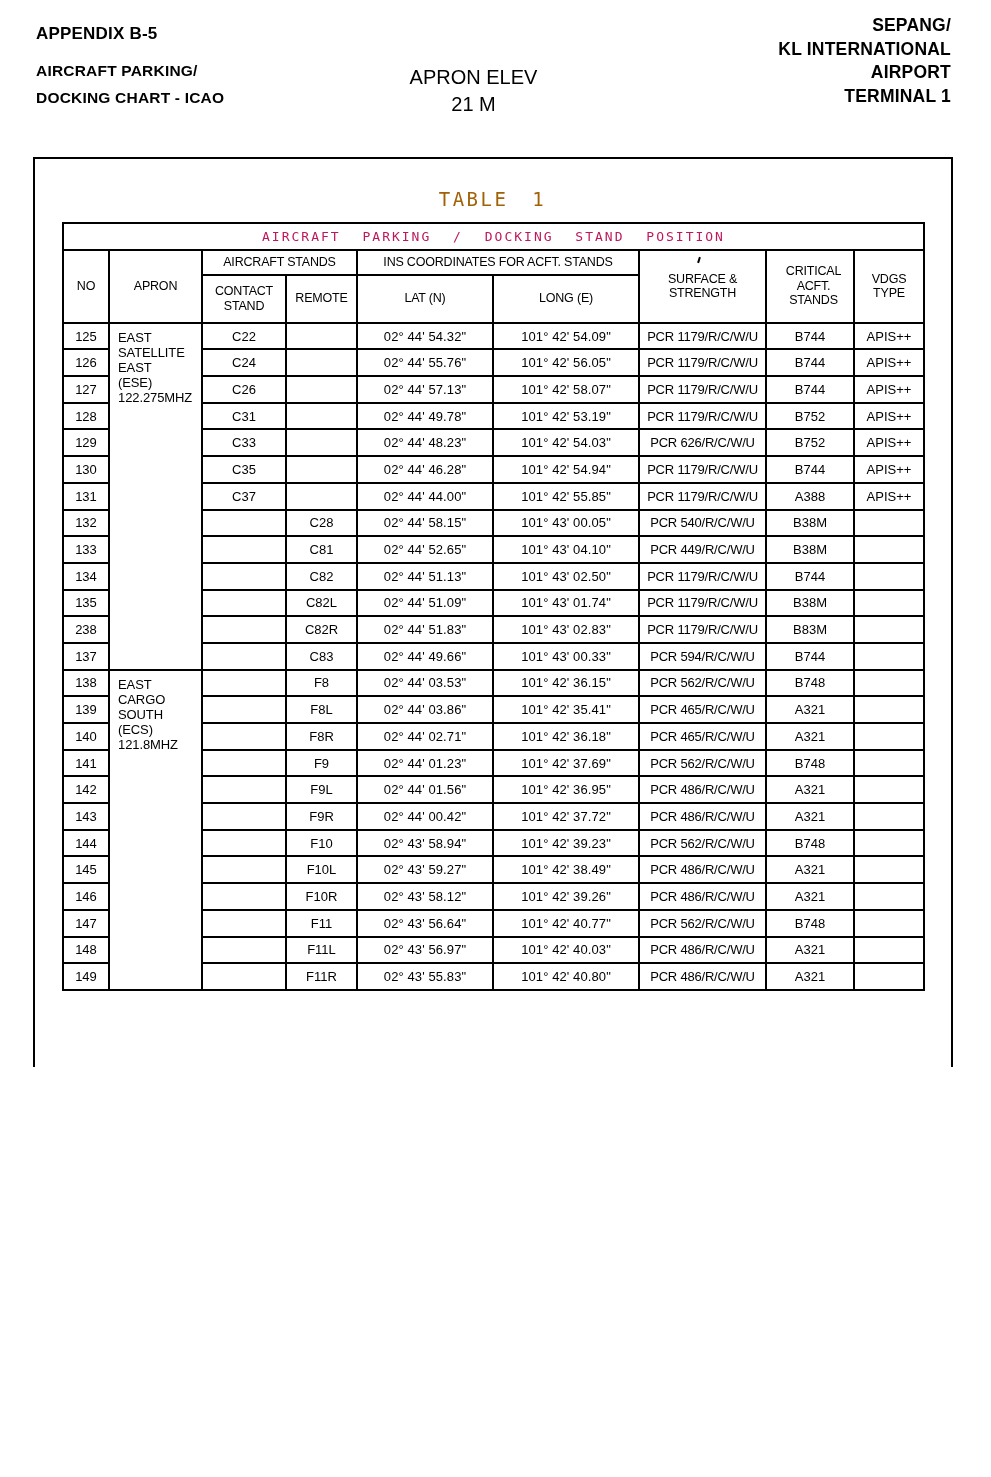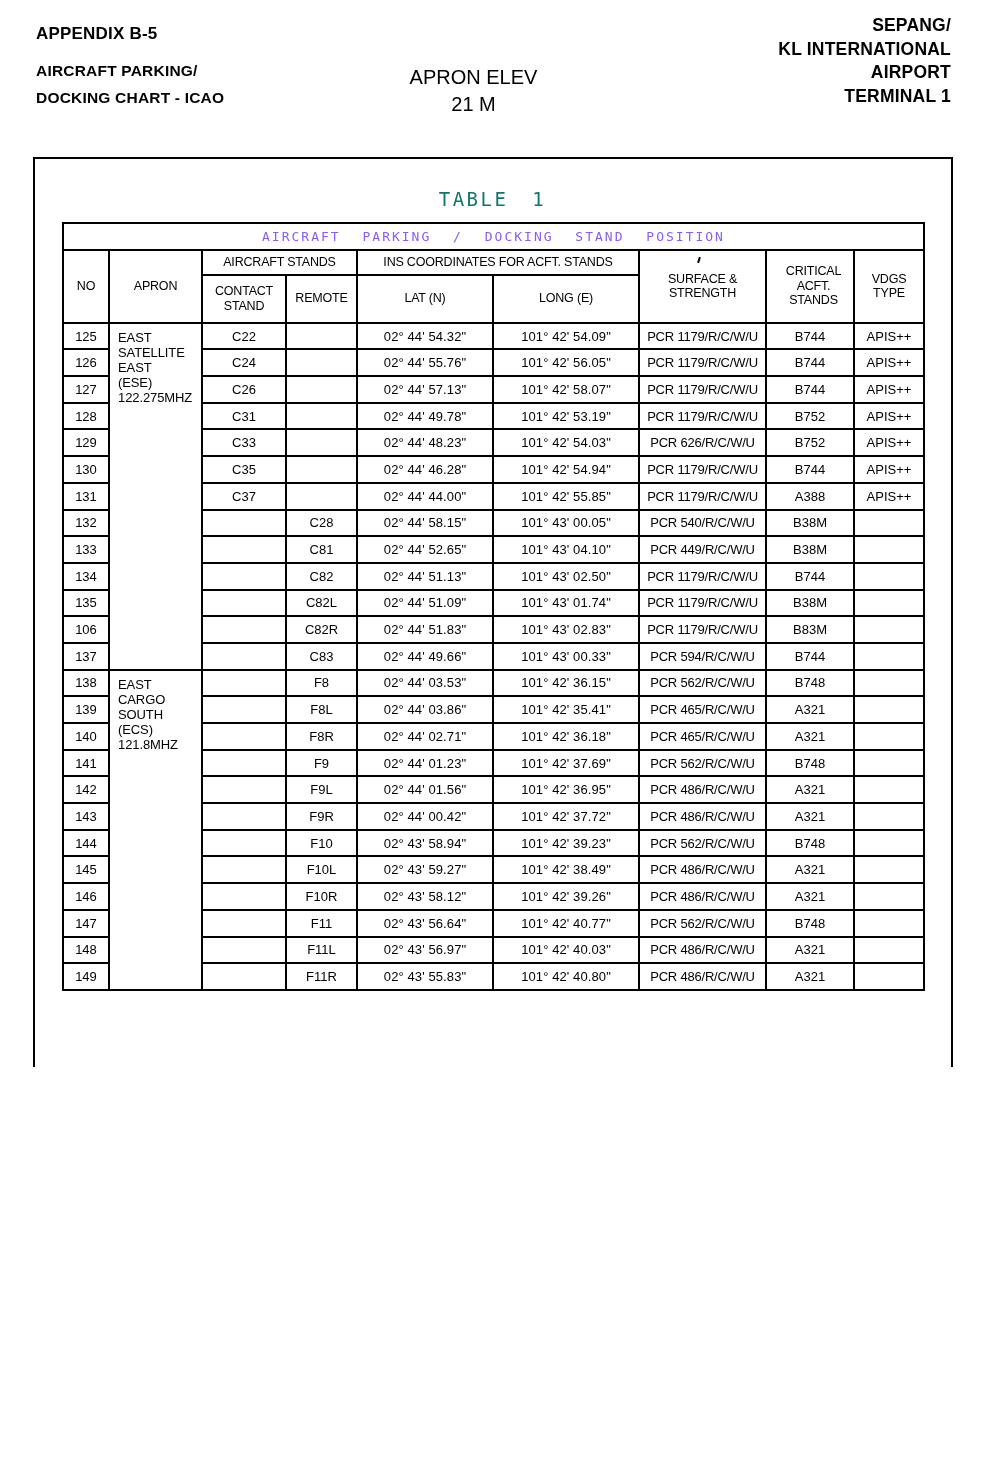--- a/index.html
+++ b/index.html
@@ -15,27 +15,27 @@
   .hdr-center { position:absolute; left:396px; top:64px; width:155px; text-align:center;
     font-size:20px; line-height:27px; }
   .hdr-right { position:absolute; right:40px; top:14px; text-align:right; font-weight:bold;
     font-size:17.5px; line-height:23.5px; letter-spacing:0.2px; }
   
   .outer-box { position:absolute; left:33px; top:157px; width:920px; height:1195px;
     border:2px solid #000; }
   
   .table-caption { position:absolute; left:62px; top:188px; width:861px; text-align:center;
     font-family:"DejaVu Sans Mono", monospace; font-size:19px; font-weight:normal;
-    letter-spacing:2.5px; word-spacing:10px; color:#0f766e; }
+    letter-spacing:2.5px; word-spacing:10px; color:#a16207; }
   
   table.stand-table { position:absolute; left:62px; top:222px; width:861px;
     border-collapse:collapse; table-layout:fixed; }
   .stand-table td, .stand-table th { border:2px solid #000; padding:0; vertical-align:middle; }
   .banner-cell { height:37px; text-align:center; font-family:"DejaVu Sans Mono", monospace;
-    font-weight:normal; font-size:20px; letter-spacing:2px; word-spacing:12px; color:#8b5cf6; }
+    font-weight:normal; font-size:20px; letter-spacing:2px; word-spacing:12px; color:#be185d; }
   .stand-table th { font-weight:normal; font-size:12.5px; letter-spacing:-0.2px;
     text-align:center; line-height:14.5px; }
   .h-group th { height:25px; }
   .h-sub th { height:48px; }
   .th-critical { text-align:center; padding-left:7px !important; }
   .stand-table td { text-align:center; font-size:13px; height:26.7px; }
   .c-no { font-size:12.8px; }
   .c-apron { text-align:left !important; vertical-align:top !important;
     padding:6px 1px 0 8px !important; font-size:12.5px; line-height:15px; letter-spacing:-0.1px;margin-left:43px; }
   .c-coord { font-size:12.8px; letter-spacing:0.1px; }
@@ -226,21 +226,21 @@
           <td class="c-no">135</td>
           <td class="c-stand"></td>
           <td class="c-stand">C82L</td>
           <td class="c-coord">02° 44' 51.09"</td>
           <td class="c-coord">101° 43' 01.74"</td>
           <td class="c-surface">PCR 1179/R/C/W/U</td>
           <td class="c-critical">B38M</td>
           <td class="c-vdgs"></td>
         </tr>
         <tr class="data-row">
-          <td class="c-no">106</td>
+          <td class="c-no">238</td>
           <td class="c-stand"></td>
           <td class="c-stand">C82R</td>
           <td class="c-coord">02° 44' 51.83"</td>
           <td class="c-coord">101° 43' 02.83"</td>
           <td class="c-surface">PCR 1179/R/C/W/U</td>
           <td class="c-critical">B83M</td>
           <td class="c-vdgs"></td>
         </tr>
         <tr class="data-row">
           <td class="c-no">137</td>

